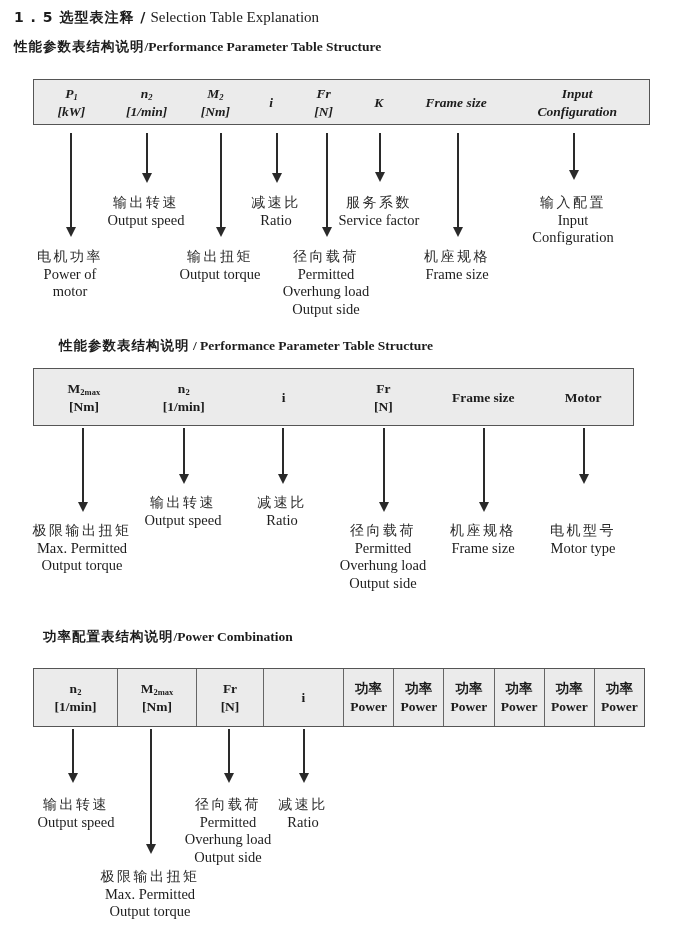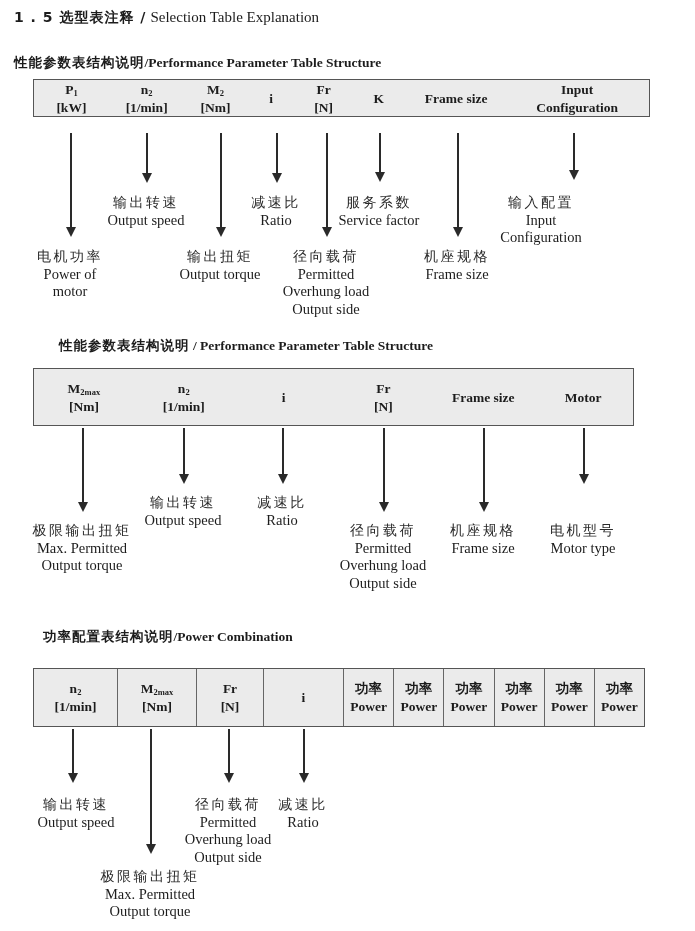--- a/index.html
+++ b/index.html
@@ -40,25 +40,25 @@
 </head>
 <body>
 
 <div class="page">
 
   <div class="doc-title">
     <span class="zh">1 . 5 选型表注释 /</span>
     <span class="en">Selection Table Explanation</span>
   </div>
 
-  <div class="sec-head" style="top:38px;margin-top:16px;">
+  <div class="sec-head" style="top:38px;">
     <span class="zh">性能参数表结构说明</span><span class="en">/Performance Parameter Table Structure</span>
   </div>
 
-  <div class="tbl t1" style="left:33px;top:79px;width:617px;height:38px;">
+  <div class="tbl t1" style="left:33px;top:79px;width:617px;height:46px;font-style:italic;">
     <div class="cell" style="width:75px">
       <div class="l1"><span>P</span><sub>1</sub></div>
         <div class="l2">[kW]</div>
     </div>
     <div class="cell" style="width:76px">
       <div class="l1"><span>n</span><sub>2</sub></div>
         <div class="l2">[1/min]</div>
     </div>
     <div class="cell" style="width:62px">
       <div class="l1"><span>M</span><sub>2</sub></div>
@@ -116,21 +116,21 @@
       <div>Output side</div>
   </div>
   <div class="lbl" style="left:379px;top:194px;">
     <div class="zh">服务系数</div>
       <div>Service factor</div>
   </div>
   <div class="lbl" style="left:457px;top:248px;">
     <div class="zh">机座规格</div>
       <div>Frame size</div>
   </div>
-  <div class="lbl" style="left:541px;top:194px;">
+  <div class="lbl" style="left:573px;top:194px;">
     <div class="zh">输入配置</div>
       <div>Input</div>
       <div>Configuration</div>
   </div>
 
   <div class="sec-head" style="top:337px;margin-left:45px;">
     <span class="zh">性能参数表结构说明</span> <span class="en">/ Performance Parameter Table Structure</span>
   </div>
 
   <div class="tbl t2" style="left:33px;top:368px;width:601px;height:58px;">

